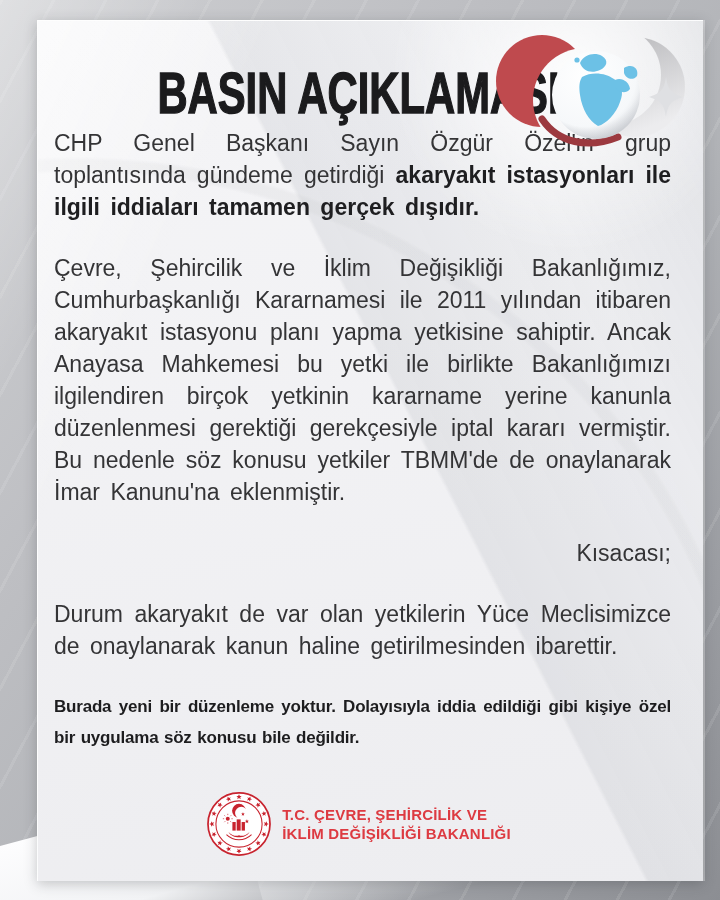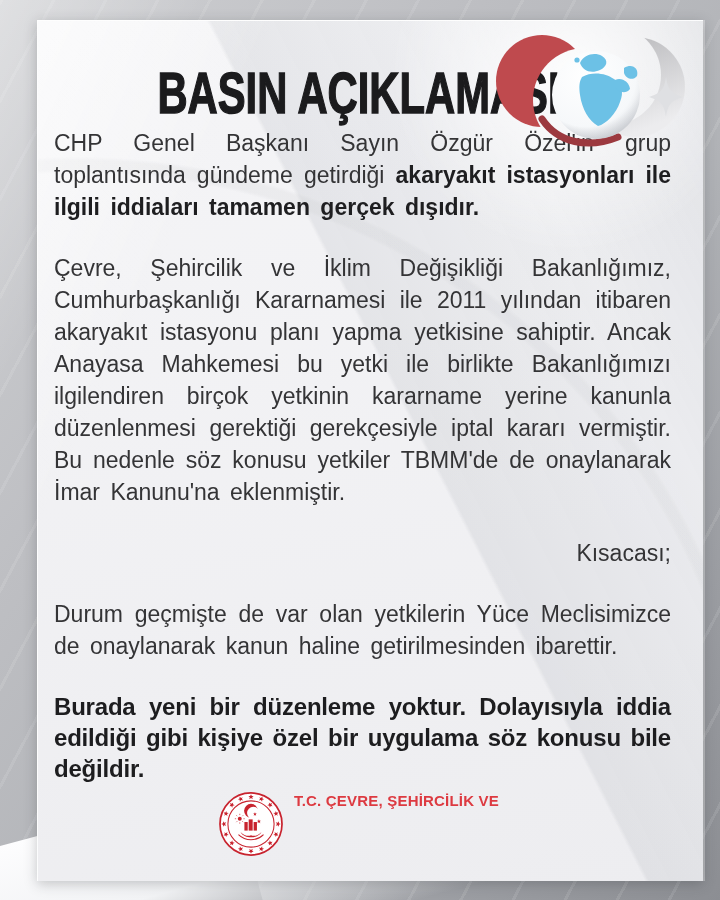--- a/index.html
+++ b/index.html
@@ -38,24 +38,24 @@
     transform:translateX(-12px) scaleX(.72);}
 
   .logo{position:absolute;left:446px;top:8px;width:224px;height:124px;z-index:2;}
 
   .copy{position:absolute;left:16px;right:32px;top:106px;z-index:1;
     color:#343436;font-size:23px;line-height:32px;word-spacing:4px;
     text-align:justify;}
   .copy p{margin:0 0 29px;}
   .copy strong{color:#1e1e20;}
   .p-short{text-align:right;}
-  .p-conclusion{font-weight:700;color:#1d1d1f;font-size:24px;word-spacing:1px;letter-spacing:-.2px;line-height:31px;}
+  .p-conclusion{font-weight:700;color:#1d1d1f;font-size:17px;word-spacing:1px;letter-spacing:-.2px;line-height:31px;}
 
   .footer{position:absolute;left:0;right:12px;top:770px;z-index:1;
-    display:flex;justify-content:center;align-items:flex-start;gap:10px;
+    display:flex;justify-content:center;align-items:center;gap:10px;
     transform:translateX(-6px);}
   .seal{width:66px;height:66px;flex:0 0 auto;}
   .ministry-text{color:#dd3a41;font-weight:700;font-size:15px;line-height:19px;letter-spacing:.2px;}
 </style>
 </head>
 <body>
 
 <div class="page">
   <div class="frame-corner-dark"></div>
   <div class="frame-band"></div>
@@ -109,21 +109,21 @@
           </g>
           <circle cx="112" cy="66" r="44" fill="url(#shade)"></circle>
         </g>
       </svg>
     </div>
 
     <div class="copy">
       <p><span>CHP Genel Başkanı Sayın Özgür Özel'in grup toplantısında gündeme getirdiği </span><strong>akaryakıt istasyonları ile ilgili iddiaları tamamen gerçek dışıdır.</strong></p>
       <p>Çevre, Şehircilik ve İklim Değişikliği Bakanlığımız, Cumhurbaşkanlığı Kararnamesi ile 2011 yılından itibaren akaryakıt istasyonu planı yapma yetkisine sahiptir. Ancak Anayasa Mahkemesi bu yetki ile birlikte Bakanlığımızı ilgilendiren birçok yetkinin kararname yerine kanunla düzenlenmesi gerektiği gerekçesiyle iptal kararı vermiştir. Bu nedenle söz konusu yetkiler TBMM'de de onaylanarak İmar Kanunu'na eklenmiştir.</p>
       <p class="p-short">Kısacası;</p>
-      <p>Durum geçmişte de var olan yetkilerin Yüce Meclisimizce de onaylanarak kanun haline getirilmesinden ibarettir.</p>
+      <p>Durum akaryakıt de var olan yetkilerin Yüce Meclisimizce de onaylanarak kanun haline getirilmesinden ibarettir.</p>
       <p class="p-conclusion">Burada yeni bir düzenleme yoktur. Dolayısıyla iddia edildiği gibi kişiye özel bir uygulama söz konusu bile değildir.</p>
     </div>
 
     <div class="footer">
       <svg class="seal" viewBox="0 0 100 100" xmlns="http://www.w3.org/2000/svg" aria-hidden="true">
         <defs>
           <path id="st5" d="M0,-4.2 L1.25,-1.3 L4,-1.3 L1.8,0.5 L2.6,3.4 L0,1.7 L-2.6,3.4 L-1.8,0.5 L-4,-1.3 L-1.25,-1.3 Z"></path>
           <mask id="cres">
             <rect x="0" y="0" width="100" height="100" fill="#fff"></rect>
             <circle cx="53.5" cy="33.5" r="9.5" fill="#000"></circle>
@@ -202,17 +202,18 @@
           <rect x="54" y="47" width="5" height="13"></rect>
           <g transform="translate(62,46) scale(0.8)">
               <use href="#st5"></use>
             </g>
           <path d="M34,62 C40,68 46,69 50,67 C54,69 60,68 66,62 C60,73 40,73 34,62 Z"></path>
           <path d="M31,66 C42,76.5 58,76.5 69,66" fill="none" stroke="#c8232e" stroke-width="1.6"></path>
         </g>
       </svg>
       <div class="ministry-text">
         <div>T.C. ÇEVRE, ŞEHİRCİLİK VE</div>
+        <div>İKLİM DEĞİŞİKLİĞİ BAKANLIĞI</div>
       </div>
     </div>
 
   </div>
 </div>
 
 </body></html>

